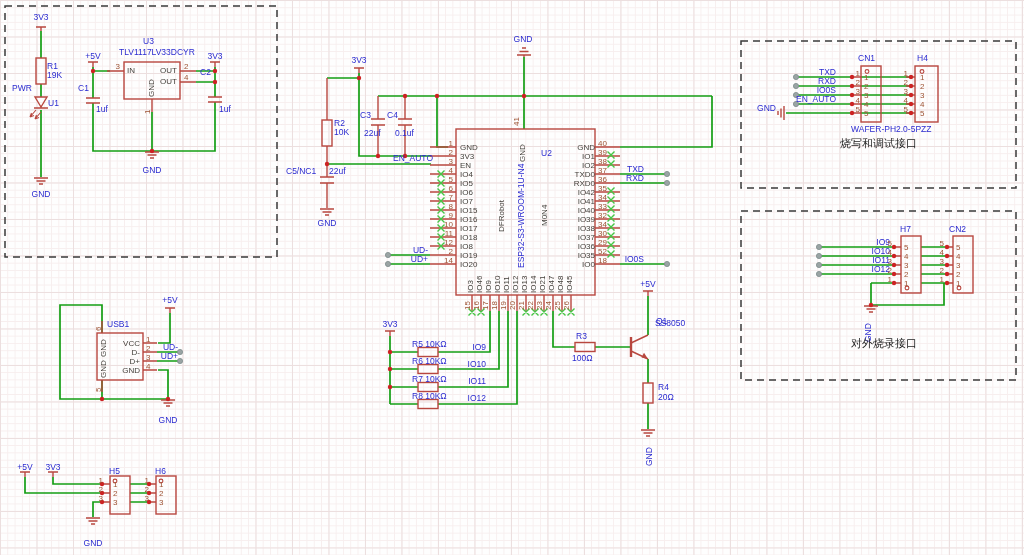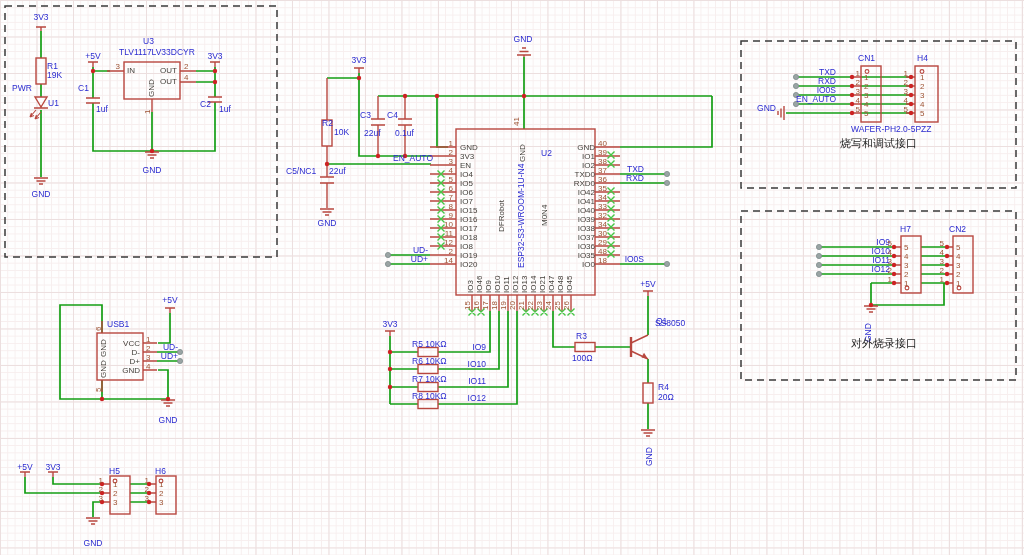--- a/index.html
+++ b/index.html
@@ -207,26 +207,26 @@
 <div class="t pin rgt" style="left:107px;top:62px;width:13px">3</div>
 <div class="t pname" style="left:127px;top:66px">IN</div>
 <div class="t pname rgt" style="left:149px;top:66px;width:28px">OUT</div>
 <div class="t pin" style="left:184px;top:62px">2</div>
 <div class="t pname rgt" style="left:149px;top:77px;width:28px">OUT</div>
 <div class="t pin" style="left:184px;top:73px">4</div>
 <div class="t pname vt" style="left:147px;top:97px">GND</div>
 <div class="t pin vt" style="left:143px;top:114px">1</div>
 <div class="t blue" style="left:78px;top:84px">C1</div>
 <div class="t blue" style="left:96px;top:105px">1uf</div>
-<div class="t blue" style="left:200px;top:100px">C2</div>
+<div class="t blue" style="left:200px;top:68px">C2</div>
 <div class="t blue" style="left:219px;top:105px">1uf</div>
 <div class="t blue ctr" style="left:141px;top:166px;width:22px">GND</div>
 
 <div class="t blue ctr" style="left:348px;top:56px;width:22px">3V3</div>
-<div class="t blue" style="left:322px;top:119px">R2</div>
+<div class="t blue" style="left:334px;top:119px">R2</div>
 <div class="t blue" style="left:334px;top:128px">10K</div>
 <div class="t blue" style="left:360px;top:111px">C3</div>
 <div class="t blue" style="left:364px;top:129px">22uf</div>
 <div class="t blue" style="left:387px;top:111px">C4</div>
 <div class="t blue" style="left:395px;top:129px">0.1uf</div>
 <div class="t blue" style="left:393px;top:154px">EN_AUTO</div>
 <div class="t blue" style="left:286px;top:167px">C5/NC1</div>
 <div class="t blue" style="left:329px;top:167px">22uf</div>
 <div class="t blue ctr" style="left:316px;top:219px;width:22px">GND</div>
 
@@ -384,21 +384,21 @@
   </div>
       <div class="row t" style="left: 598px; top: 229px;">
     <span class="pin unum">30</span>
     <span class="pname rname">IO37</span>
   </div>
       <div class="row t" style="left: 598px; top: 238px;">
     <span class="pin unum">29</span>
     <span class="pname rname">IO36</span>
   </div>
       <div class="row t" style="left: 598px; top: 247px;">
-    <span class="pin unum">48</span>
+    <span class="pin unum">52</span>
     <span class="pname rname">IO35</span>
   </div>
       <div class="row t" style="left: 598px; top: 256px;">
     <span class="pin unum">18</span>
     <span class="pname rname">IO0</span>
   </div>
     </div>
 <div class="rep">
 
 <span class="t pin vt" style="left: 463px; top: 310px;">15</span>

